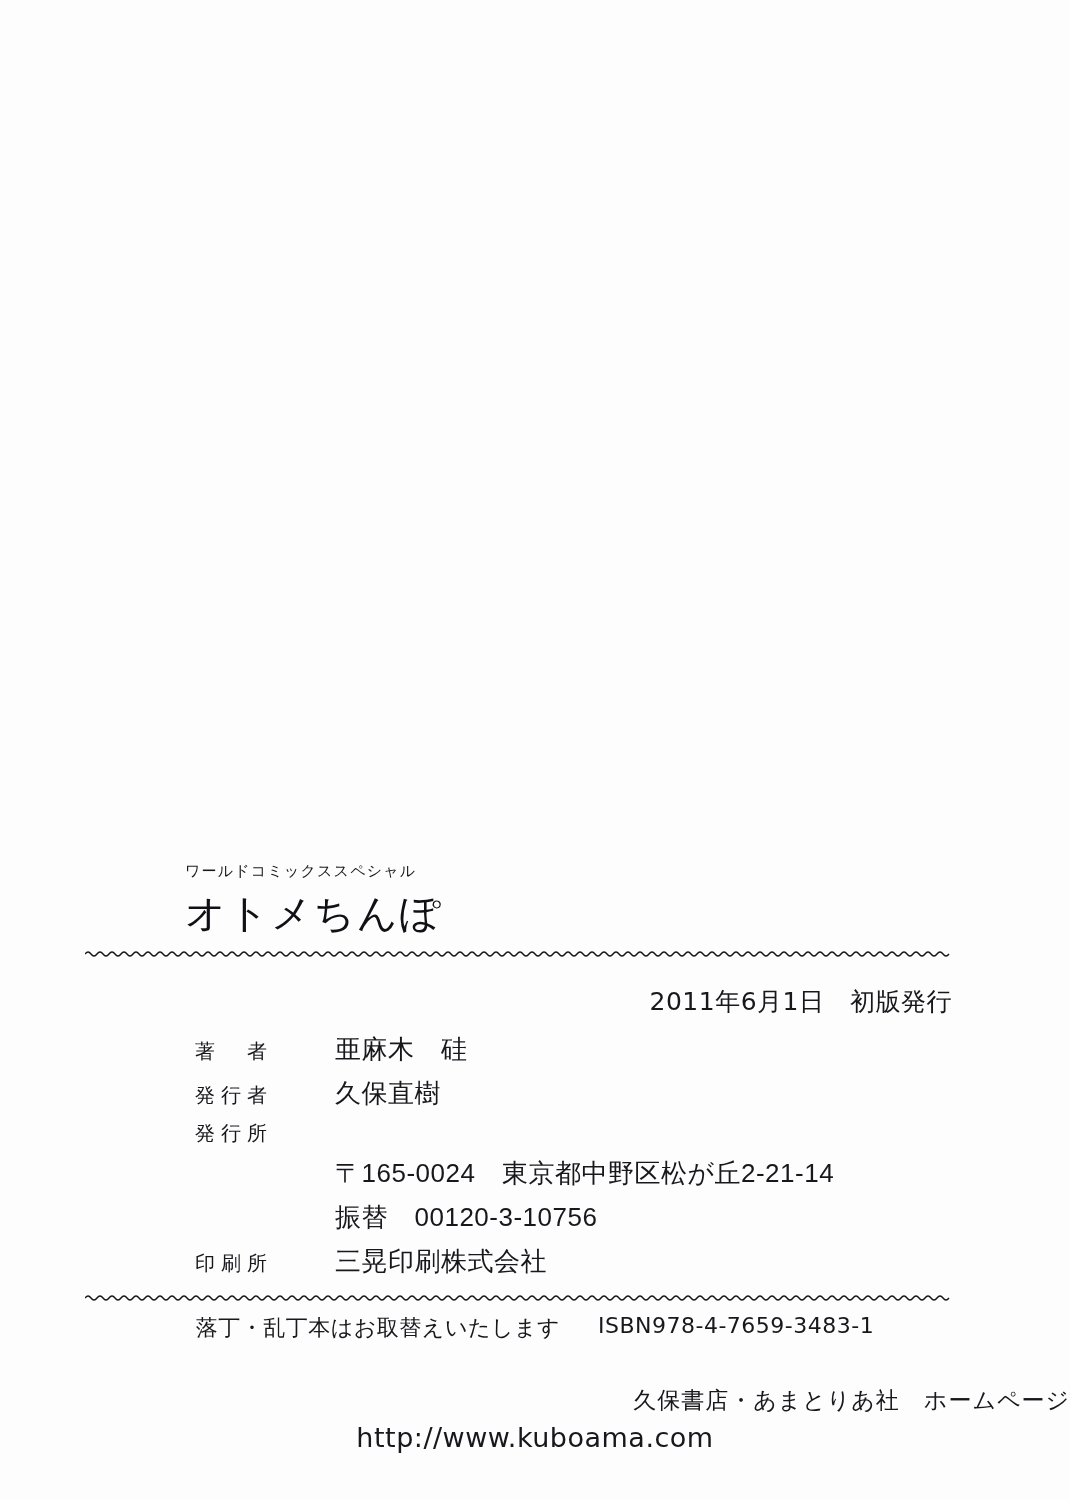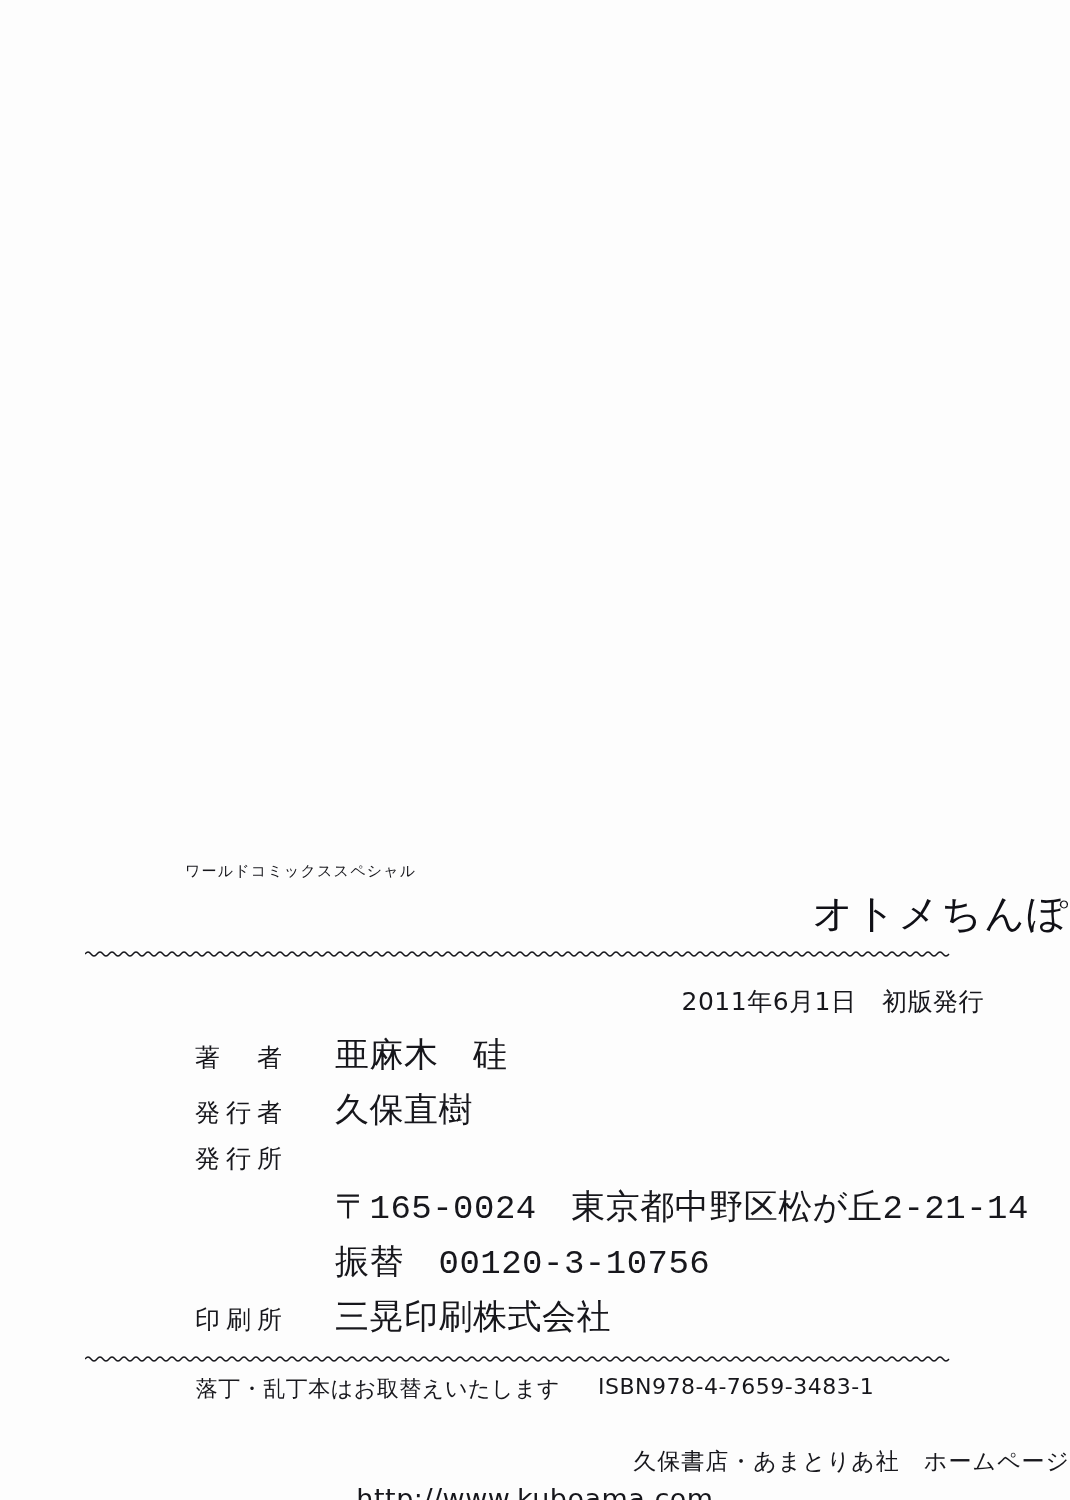--- a/index.html
+++ b/index.html
@@ -40,63 +40,62 @@
   }
 
   .book-title {
     margin-left: 185px;
     margin-top: 5px;
     font-size: 40px;
     letter-spacing: 2px;
     font-family: "DejaVu Sans", sans-serif;
     color: #101016;
     white-space: nowrap;
-    text-align: right;
   }
 
   
   .wave-rule {
     display: block;
     margin: 6px auto 0 auto;
     width: 900px;
     height: 10px;
   }
   .wave-rule.top { margin-top: 8px; }
   .wave-rule.bottom { margin-top: 14px; }
 
   .pubdate {
     margin-top: 26px;
     text-align: right;
-    padding-right: 86px;
+    padding-right: 118px;
     font-size: 25px;
     font-family: "DejaVu Sans", sans-serif;
     letter-spacing: 0.5px;
     white-space: nowrap;
   }
 
   .rows {
     margin-top: 14px;
   }
   .row {
     display: flex;
     align-items: baseline;
     margin-bottom: 9px;
     white-space: nowrap;
   }
   .row .label {
     width: 140px;
     margin-left: 195px;
-    font-size: 25px;
+    font-size: 20px;
     font-family: "DejaVu Sans", sans-serif;
     letter-spacing: 6px;
     text-align: left;
   }
   .row .value {
-    font-size: 34px;
-    font-family: Liberation Mono, monospace;
+    font-size: 26px;
+    font-family: Liberation Sans, sans-serif;
     letter-spacing: 0.5px;
   }
   .row.indented .label {
     width: 140px;
   }
 
   .footer-line {
     margin-top: 10px;
     display: flex;
     justify-content: center;

